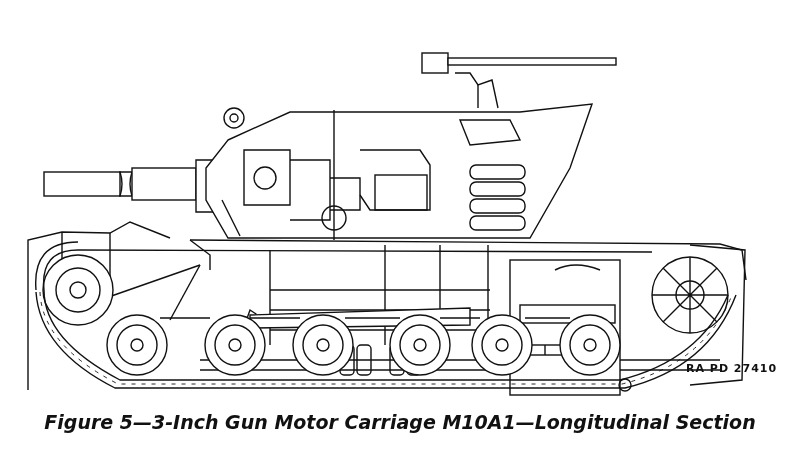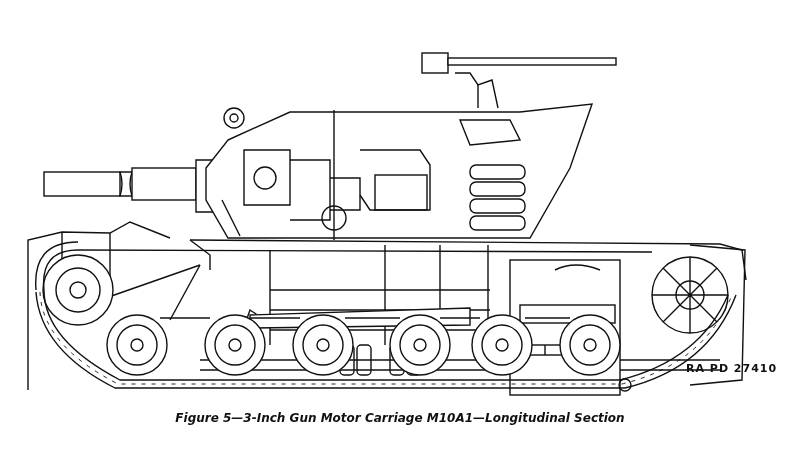--- a/index.html
+++ b/index.html
@@ -2,21 +2,21 @@
 <html><head>
 <meta charset="utf-8">
 <style>
   html, body { margin:0; padding:0; background:#ffffff; }
   body { width:800px; height:450px; position:relative; overflow:hidden; font-family:"DejaVu Sans", sans-serif; }
   #drawing { position:absolute; left:0; top:0; width:800px; height:400px; }
   .ln { fill:none; stroke:#111; stroke-width:1.4; }
   .thin { fill:none; stroke:#111; stroke-width:0.9; }
   .fillw { fill:#fff; stroke:#111; stroke-width:1.4; }
   #plate-no { position:absolute; left:686px; top:362px; font-size:11px; font-weight:bold; letter-spacing:1px; color:#111; font-family:"DejaVu Sans", sans-serif; }
-  #caption { position:absolute; left:0; width:800px; top:411px; text-align:center; font-size:12px; font-weight:bold; font-style:italic; color:#111; font-family:"DejaVu Sans", sans-serif; }
+  #caption { position:absolute; left:0; width:800px; top:411px; text-align:center; font-size:19px; font-weight:bold; font-style:italic; color:#111; font-family:"DejaVu Sans", sans-serif; }
 </style>
 </head>
 <body>
 
 <svg id="drawing" viewBox="0 0 800 400" xmlns="http://www.w3.org/2000/svg">
 
   <g>
     <rect class="fillw" x="422" y="53" width="26" height="20"></rect>
     <rect class="fillw" x="448" y="58" width="168" height="7"></rect>
     <path class="ln" d="M455 73 L470 73 L478 85 L492 80 L498 108"></path>

